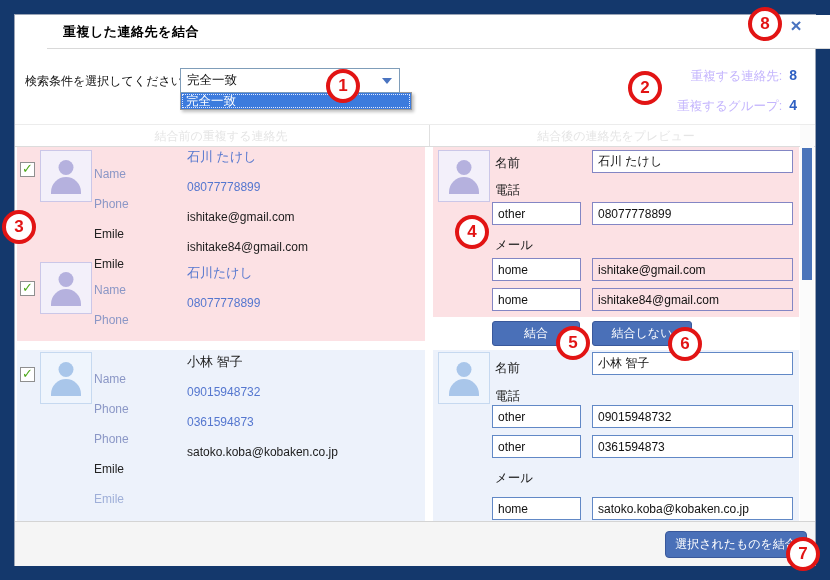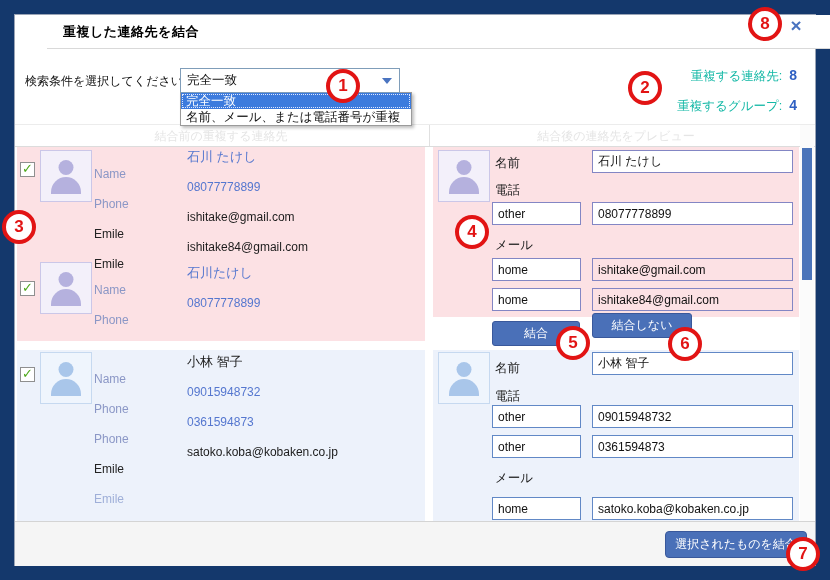--- a/index.html
+++ b/index.html
@@ -22,21 +22,21 @@
     display:flex;align-items:center;z-index:31;}
   .dropdown .sel{font-size:12.5px;color:#111;padding-left:6px;flex:1;}
   .chev{width:0;height:0;border-left:5px solid transparent;border-right:5px solid transparent;
     border-top:6px solid #4a74c0;margin-right:7px;}
   .dd-list{left:180px;top:92px;width:230px;background:#fff;border:1px solid #9b9b9b;
     box-shadow:2px 2px 3px rgba(0,0,0,.25);z-index:30;}
   .dd-opt{height:16px;line-height:16px;font-size:12.5px;padding-left:5px;white-space:nowrap;color:#111;}
   .dd-opt.selected{background:#3c7bdd;color:#fff;outline:1px dotted #dfe7ff;outline-offset:-2px;}
   
   .stat-line{width:240px;display:flex;justify-content:flex-end;align-items:baseline;}
-  .stat-label{font-size:12.5px;color:#14b8a6;}
+  .stat-label{font-size:12.5px;color:#c4b5fd;}
   .stat-value{font-size:14px;font-weight:bold;color:#2e5fc2;margin-left:7px;}
   
   .col-header{top:125px;height:22px;display:flex;align-items:center;justify-content:center;
     font-size:12px;color:#e5e5e5;}
   .hdr-sep{left:15px;top:146px;width:800px;height:1px;background:#dcdcdc;}
   .hdr-vsep{left:429px;top:125px;width:1px;height:21px;background:#e0e0e0;}
   .row-sep{left:15px;top:124px;width:800px;height:1px;background:#ececec;}
   
   .card{overflow:hidden;}
   .card.pink{background:#fce1e4;}
@@ -94,21 +94,20 @@
 <div class="abs close-x">×</div>
 
 <div class="abs search-label">検索条件を選択してください:</div>
 
 <div class="abs dropdown">
   <span class="sel">完全一致</span>
   <span class="chev"></span>
 </div>
 <div class="abs dd-list">
   <div class="dd-opt selected">完全一致</div>
-  <div class="dd-opt">名前、メール、または電話番号が重複</div>
 </div>
 
 <div class="abs stat-line" style="left:557px;top:67px;">
   <span class="stat-label">重複する連絡先:</span>
   <span class="stat-value">8</span>
 </div>
 <div class="abs stat-line" style="left:557px;top:97px;">
   <span class="stat-label">重複するグループ:</span>
   <span class="stat-value">4</span>
 </div>
@@ -173,21 +172,21 @@
   <input class="pv-input pink-border" style="left: 59px; top: 55px; width: 82px;" value="other">
   <input class="pv-input pink-border" style="left: 159px; top: 55px; width: 194px;" value="08077778899">
   <span class="p-label" style="left:62px;top:90px;">メール</span>
   <input class="pv-input pink-border" style="left: 59px; top: 111px; width: 82px;" value="home">
   <input class="pv-input pink-border pink-fill" style="left: 159px; top: 111px; width: 194px;" value="ishitake@gmail.com">
   <input class="pv-input pink-border" style="left: 59px; top: 141px; width: 82px;" value="home">
   <input class="pv-input pink-border pink-fill" style="left: 159px; top: 141px; width: 194px;" value="ishitake84@gmail.com">
 </div>
 
 <div class="btn" style="left:492px;top:321px;width:86px;height:23px;">結合</div>
-<div class="btn" style="left:592px;top:313px;width:98px;height:23px;text-align:right;">結合しない</div>
+<div class="btn" style="left:592px;top:321px;width:98px;height:23px;text-align:right;">結合しない</div>
 
 <div class="abs card blue" style="left:17px;top:350px;width:408px;height:171px;">
   <div class="checkbox" style="position:absolute;left:3px;top:17px;">
     <span class="tick">✓</span>
   </div>
   <div class="avatar bv" style="left:23px;top:2px;">
     <span class="head"></span>
       <span class="body"></span>
   </div>
   <div class="frow" style="left:77px;top:5px;">

